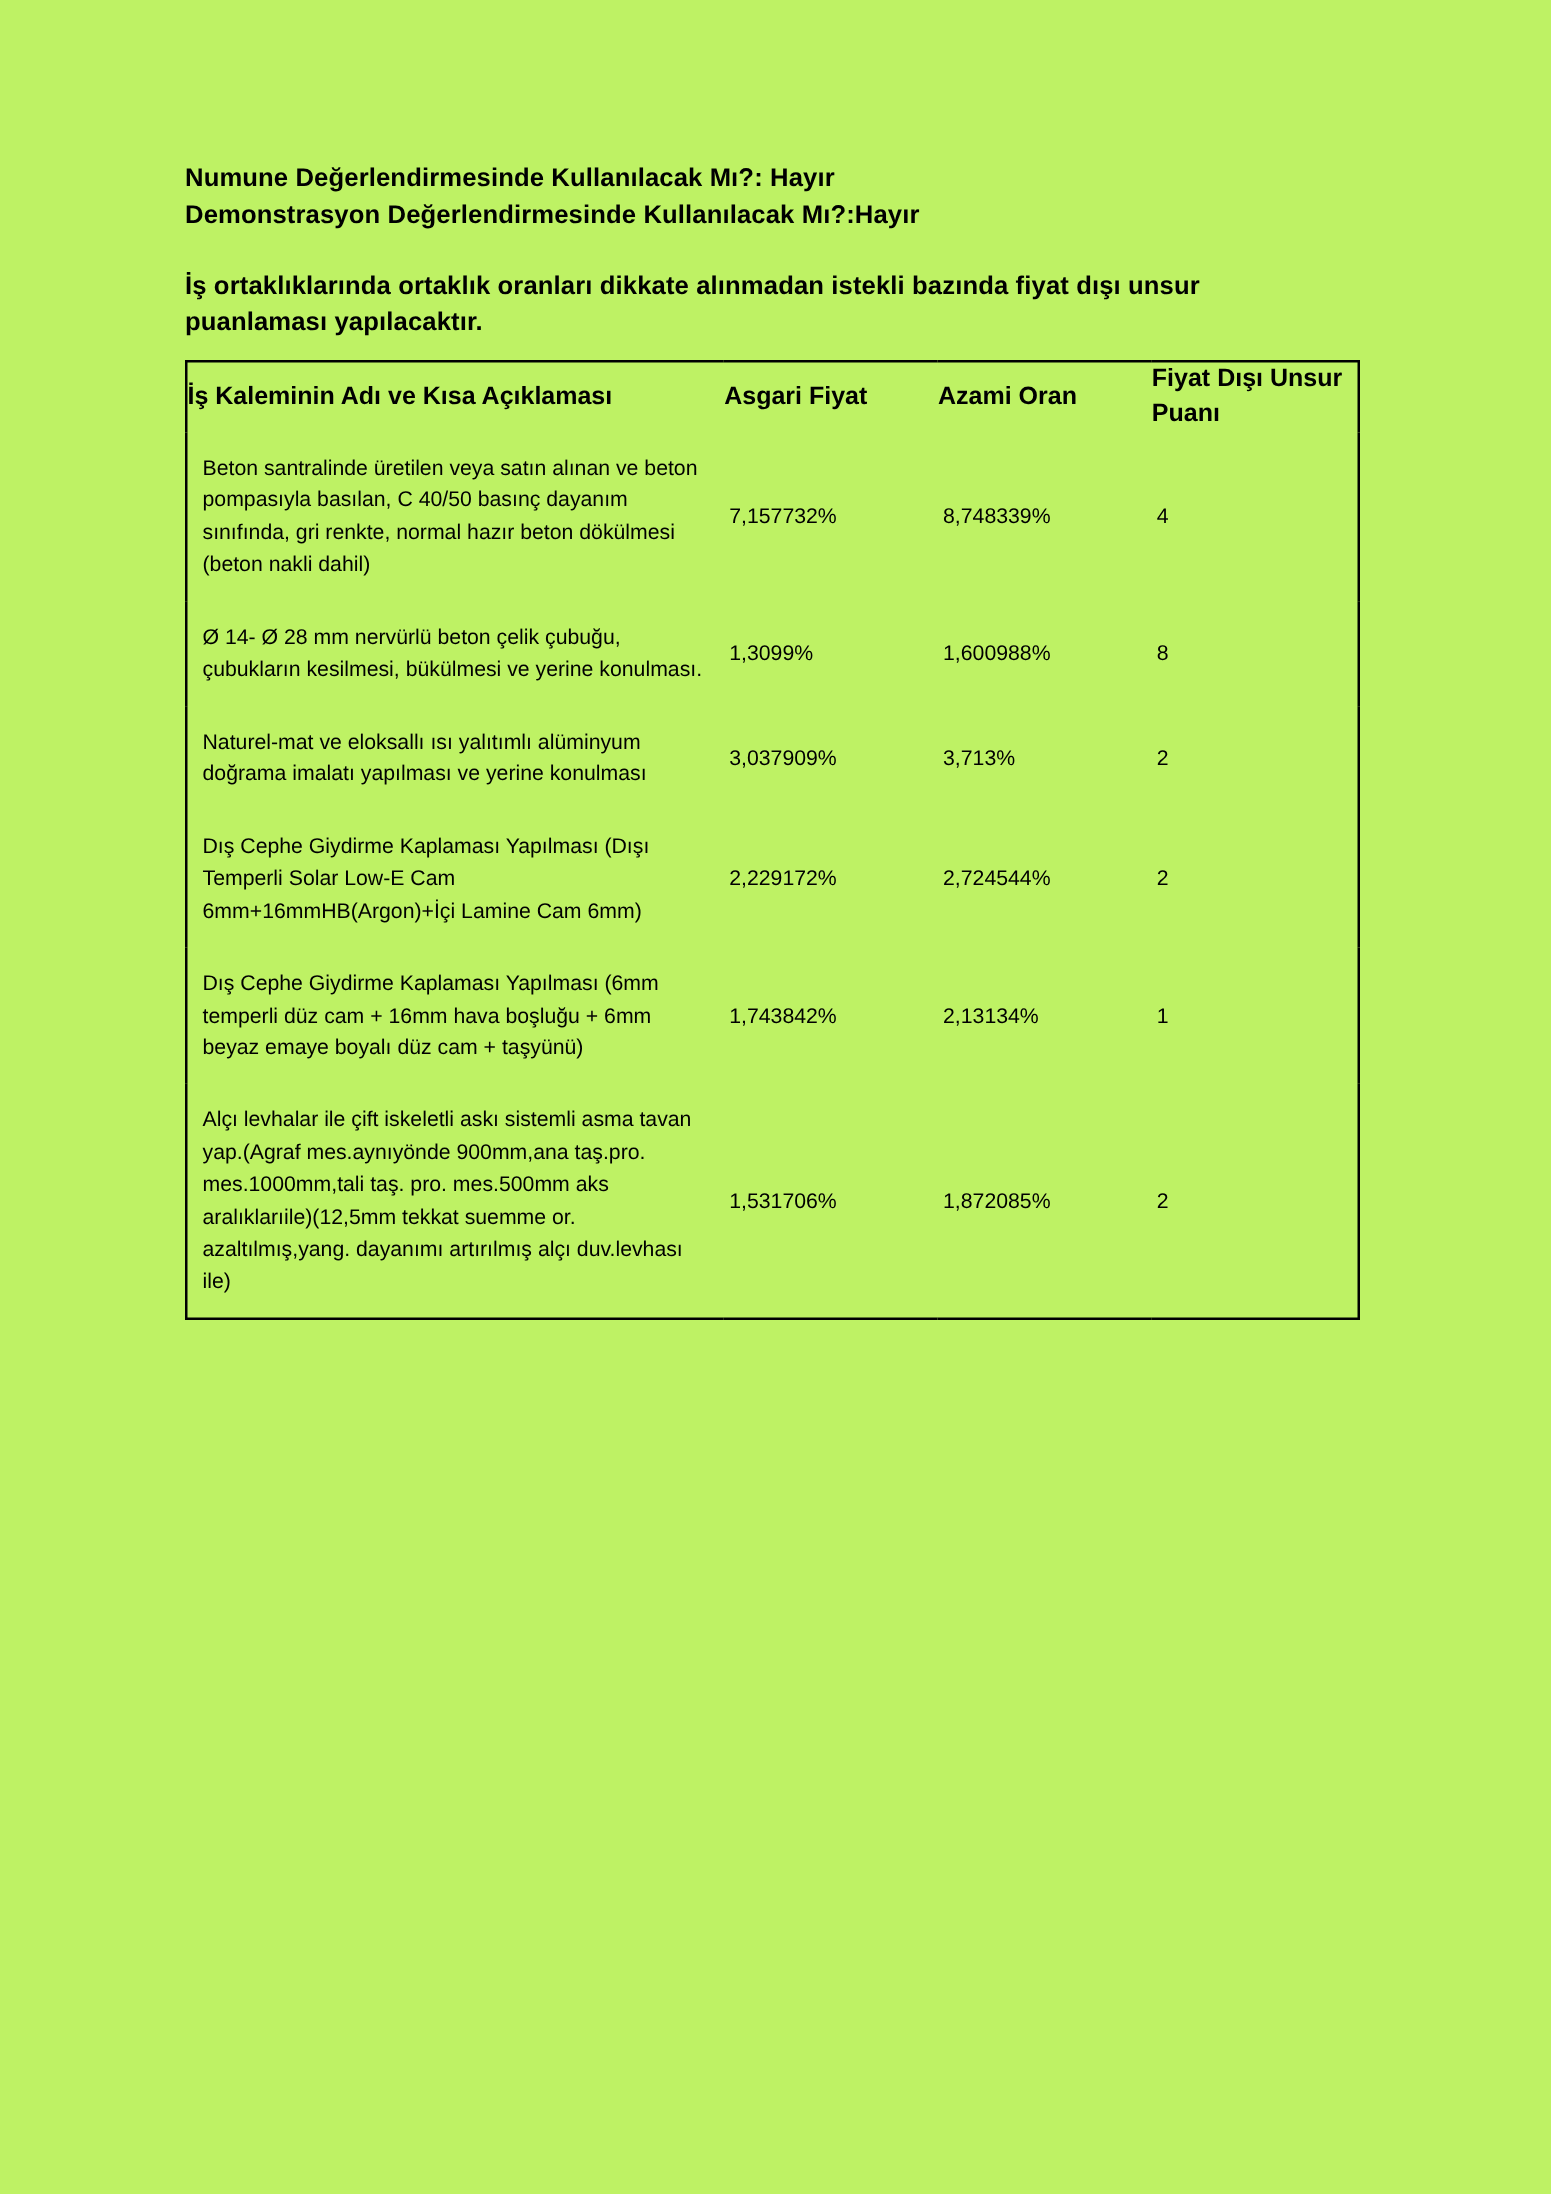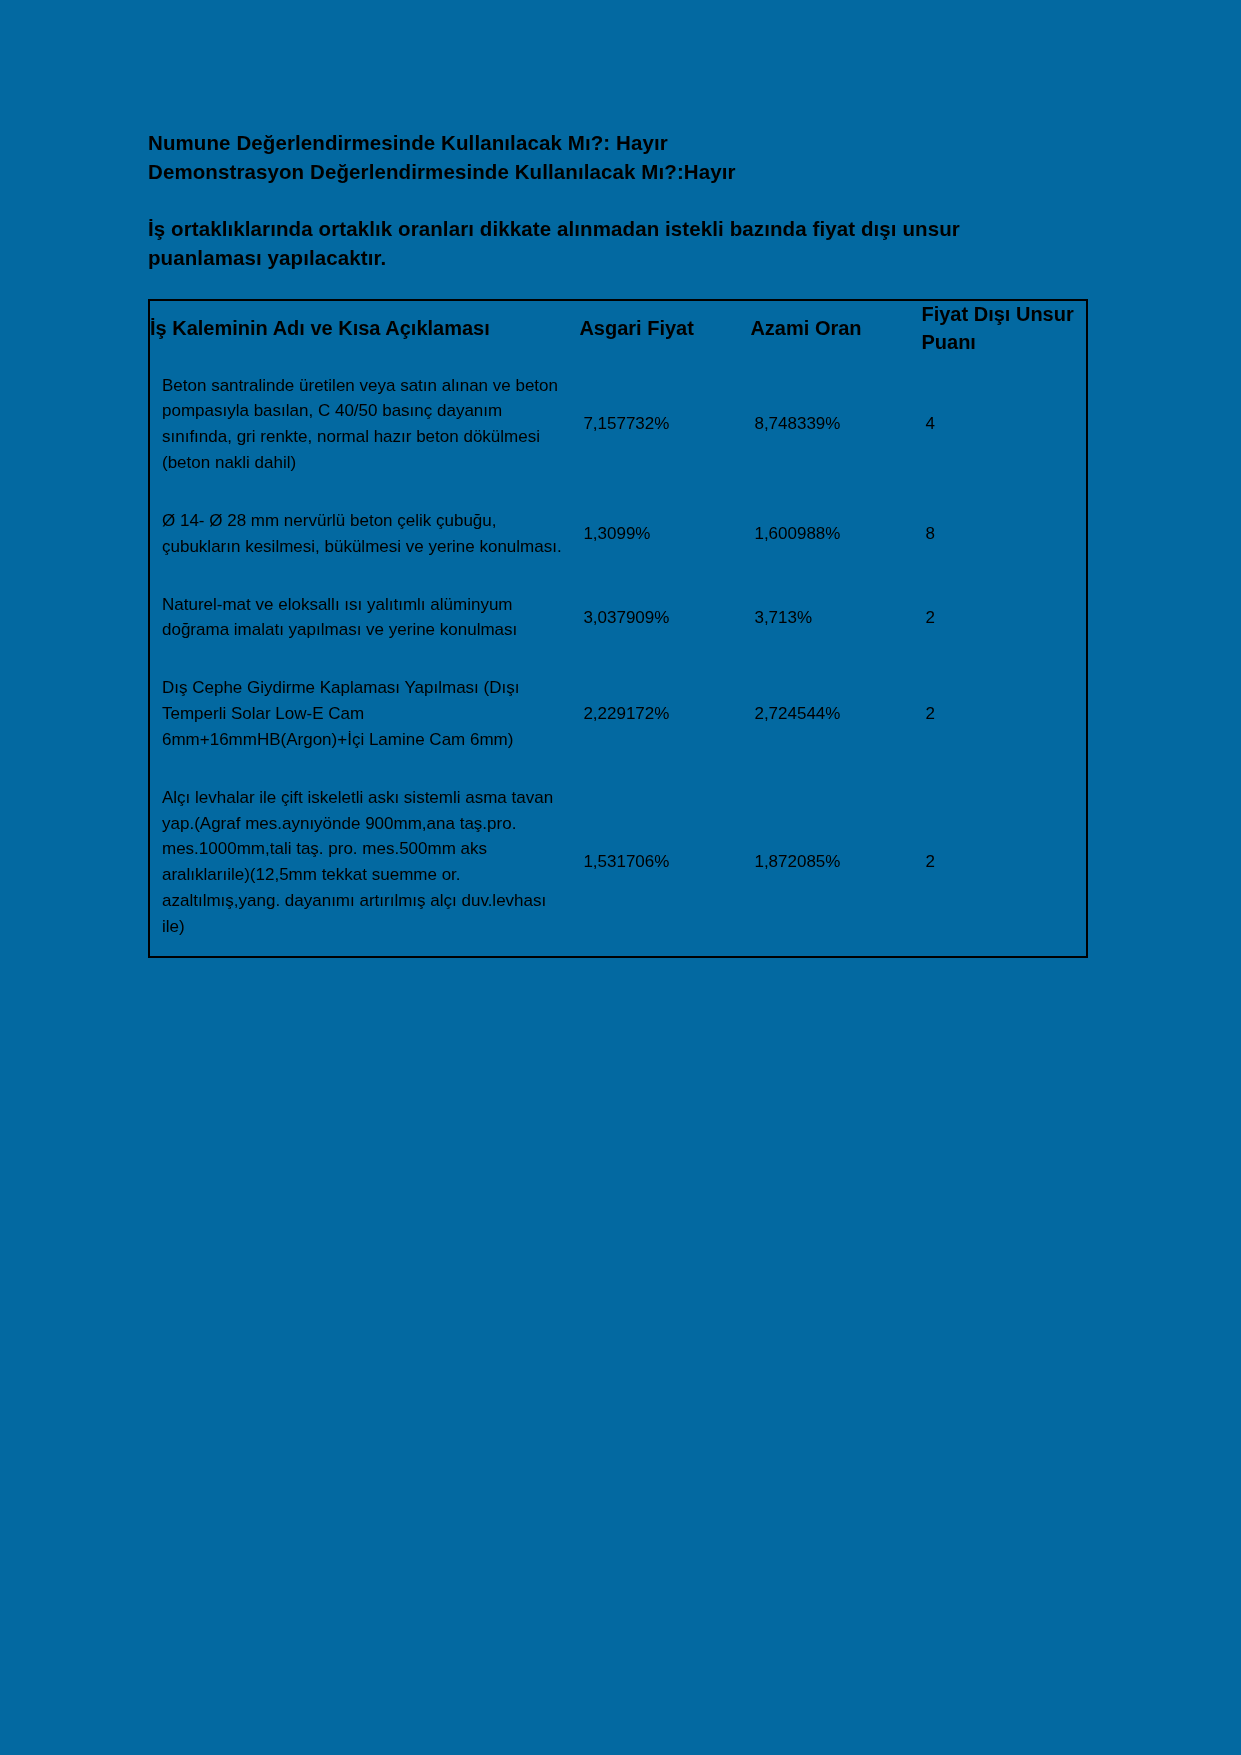--- a/index.html
+++ b/index.html
@@ -12,21 +12,21 @@
     height: 1755px;
     font-family: "Liberation Sans", sans-serif;
     color: #000000;
     position: relative;
   }
   .page {
     position: absolute;
     left: 0; top: 0;
     width: 1241px;
     height: 1755px;
-    background: #0369a1;
+    background: #bef264;
   }
   .content {
     position: absolute;
     left: 148px;
     top: 128px;
     width: 945px;
   }
   .heading-block {
     font-size: 20.5px;
     font-weight: bold;
@@ -38,21 +38,21 @@
   }
   .intro-block {
     margin-top: 28px;
     font-size: 20.5px;
     font-weight: bold;
     line-height: 1.42;
     letter-spacing: 0.1px;
     width: 920px;
   }
   table.main-table {
-    margin-top: 27px;
+    margin-top: 16px;
     border-collapse: collapse;
     width: 940px;
     table-layout: fixed;
     border: 2px solid #000000;
   }
   table.main-table td, table.main-table th {
     border: none;
     vertical-align: middle;
     padding: 0;
   }
@@ -136,20 +136,26 @@
             <td class="num">3,713%</td>
             <td class="num">2</td>
           </tr>
           <tr>
             <td class="desc">Dış Cephe Giydirme Kaplaması Yapılması (Dışı Temperli Solar Low-E Cam 6mm+16mmHB(Argon)+İçi Lamine Cam 6mm)</td>
             <td class="num">2,229172%</td>
             <td class="num">2,724544%</td>
             <td class="num">2</td>
           </tr>
           <tr>
+            <td class="desc">Dış Cephe Giydirme Kaplaması Yapılması (6mm temperli düz cam + 16mm hava boşluğu + 6mm beyaz emaye boyalı düz cam + taşyünü)</td>
+            <td class="num">1,743842%</td>
+            <td class="num">2,13134%</td>
+            <td class="num">1</td>
+          </tr>
+          <tr>
             <td class="desc">Alçı levhalar ile çift iskeletli askı sistemli asma tavan yap.(Agraf mes.aynıyönde 900mm,ana taş.pro. mes.1000mm,tali taş. pro. mes.500mm aks aralıklarıile)(12,5mm tekkat suemme or. azaltılmış,yang. dayanımı artırılmış alçı duv.levhası ile)</td>
             <td class="num">1,531706%</td>
             <td class="num">1,872085%</td>
             <td class="num">2</td>
           </tr>
         </tbody>
       </table>
     </div>
 
   </div>

